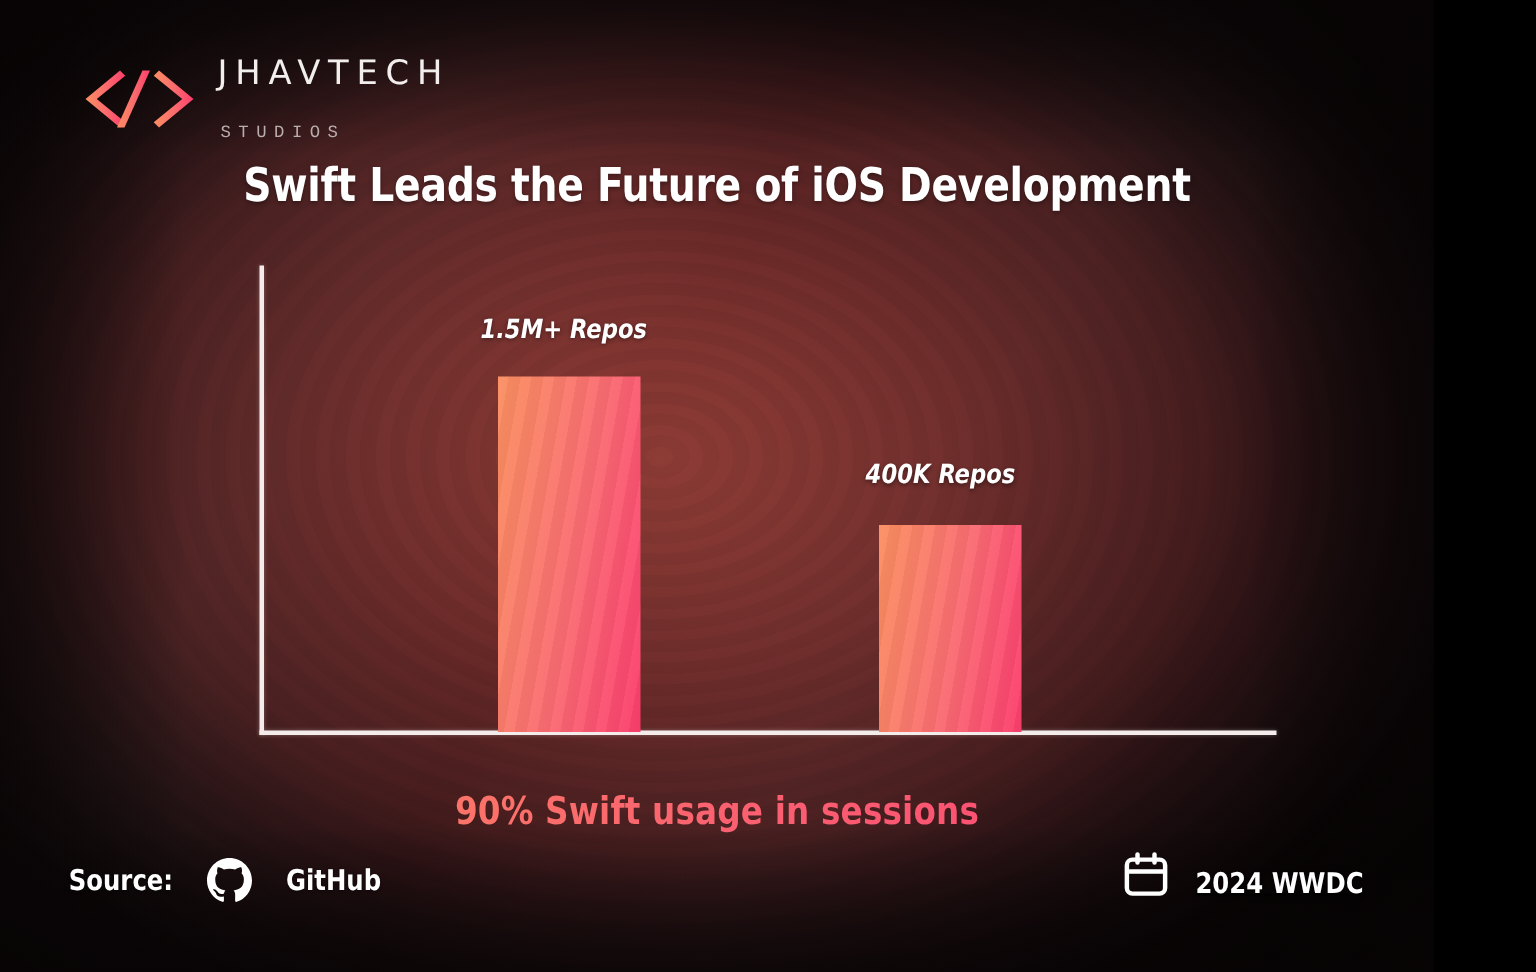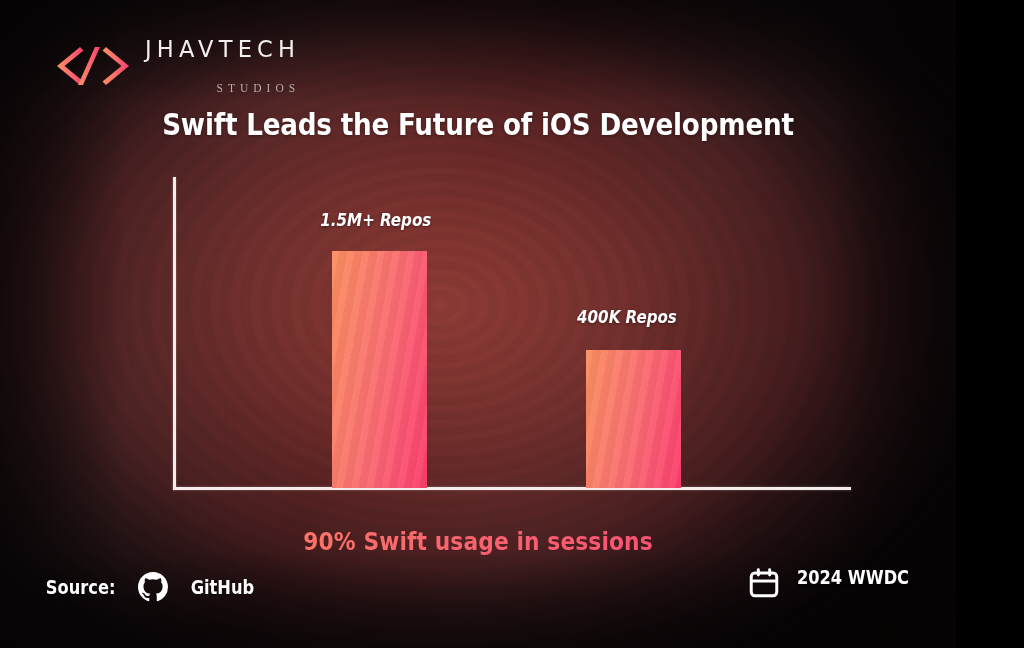--- a/index.html
+++ b/index.html
@@ -96,22 +96,21 @@
     font-weight: 400;
     font-family: "DejaVu Sans", sans-serif;
   }
   .logo-sub {
     font-size: 11.5px;
     letter-spacing: 5.0px;
     color: #b9adad;
     margin-top: 22px;
     margin-left: 2px;
     font-weight: 400;
-    font-family: Liberation Serif, serif;
-    text-align: right;
+    font-family: Liberation Mono, monospace;
   }
 
   
   .title {
     position: absolute;
     left: 0;
     right: 0;
     top: 106px;
     text-align: center;
     font-size: 31px;
@@ -196,21 +195,21 @@
     top: 572px;
     display: flex;
     align-items: center;
     gap: 21px;
   }
   .footer-right {
     position: absolute;
     right: 44px;
     top: 566px;
     display: flex;
-    align-items: flex-start;
+    align-items: flex-end;
     gap: 13px;
     text-decoration: underline;
   }
   .footer-text {
     color: #ffffff;
     font-size: 19px;
     font-weight: bold;
     font-family: "DejaVu Sans Condensed", "Liberation Sans Narrow", "Liberation Sans", sans-serif;
     transform: scaleX(0.95);
     white-space: nowrap;

